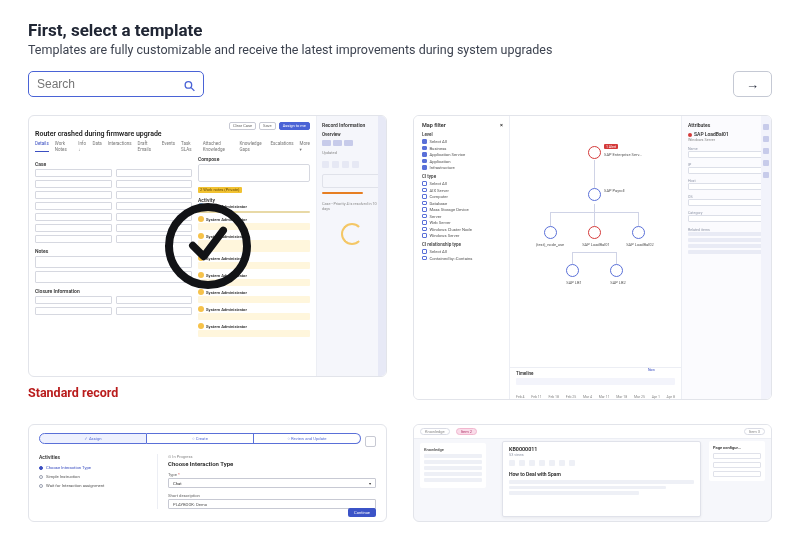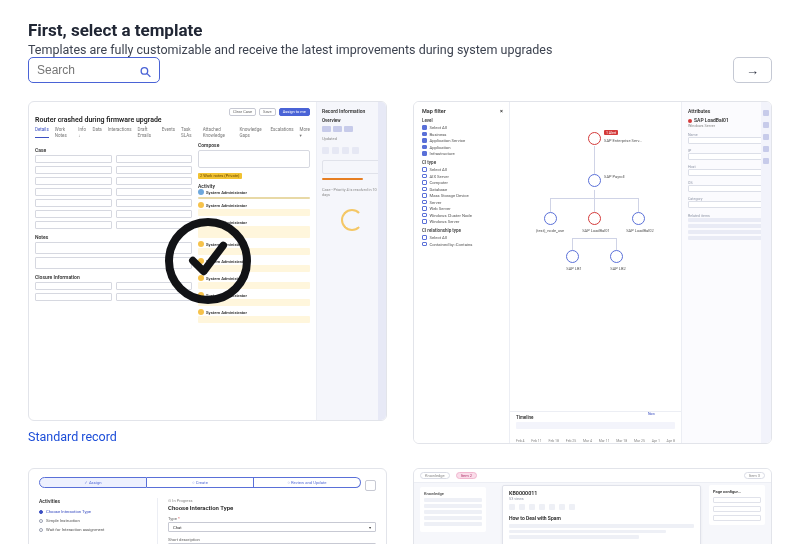--- a/index.html
+++ b/index.html
@@ -16,31 +16,32 @@
   }
   .title {
     font-size: 17px;
     font-weight: 700;
     color: #202634;
     margin-bottom: 2px;
   }
   .subtitle {
     font-size: 12.5px;
     color: #3d4350;
+    margin-bottom: 14px;
   }
   .controls {
     display: flex;
     justify-content: space-between;
     align-items: center;
     gap: 12px;
     margin-bottom: 18px;
   }
   .search {
     position: relative;
-    width: 132px;
+    width: 176px;
   }
   .search input {
     width: 100%;
     height: 26px;
     border: 1.5px solid #4a63d6;
     border-radius: 5px;
     padding: 0 28px 0 8px;
     font-size: 12px;
     color: #4b5060;
     outline: none;
@@ -74,30 +75,30 @@
   }
   .grid {
     display: grid;
     grid-template-columns: 1fr 1fr;
     gap: 24px 26px;
   }
   .card { }
   .thumb {
     border: 1.5px solid #e2e4ea;
     border-radius: 6px;
-    height: 320px;
+    height: 262px;
     background: #fff;
     position: relative;
     overflow: hidden;
   }
   .thumb.short { height: 98px; }
   .caption {
     font-size: 12.5px;
-    font-weight: 400;
-    color: #1d4ed8;
+    font-weight: 700;
+    color: #b91c1c;
     margin-top: 8px;
   }
   
   .sr {
     display: flex;
     font-size: 5px;
     line-height: 1.2;
     color: #555;
   }
   .sr-main { flex: 1; padding: 6px 6px 0 6px; }

